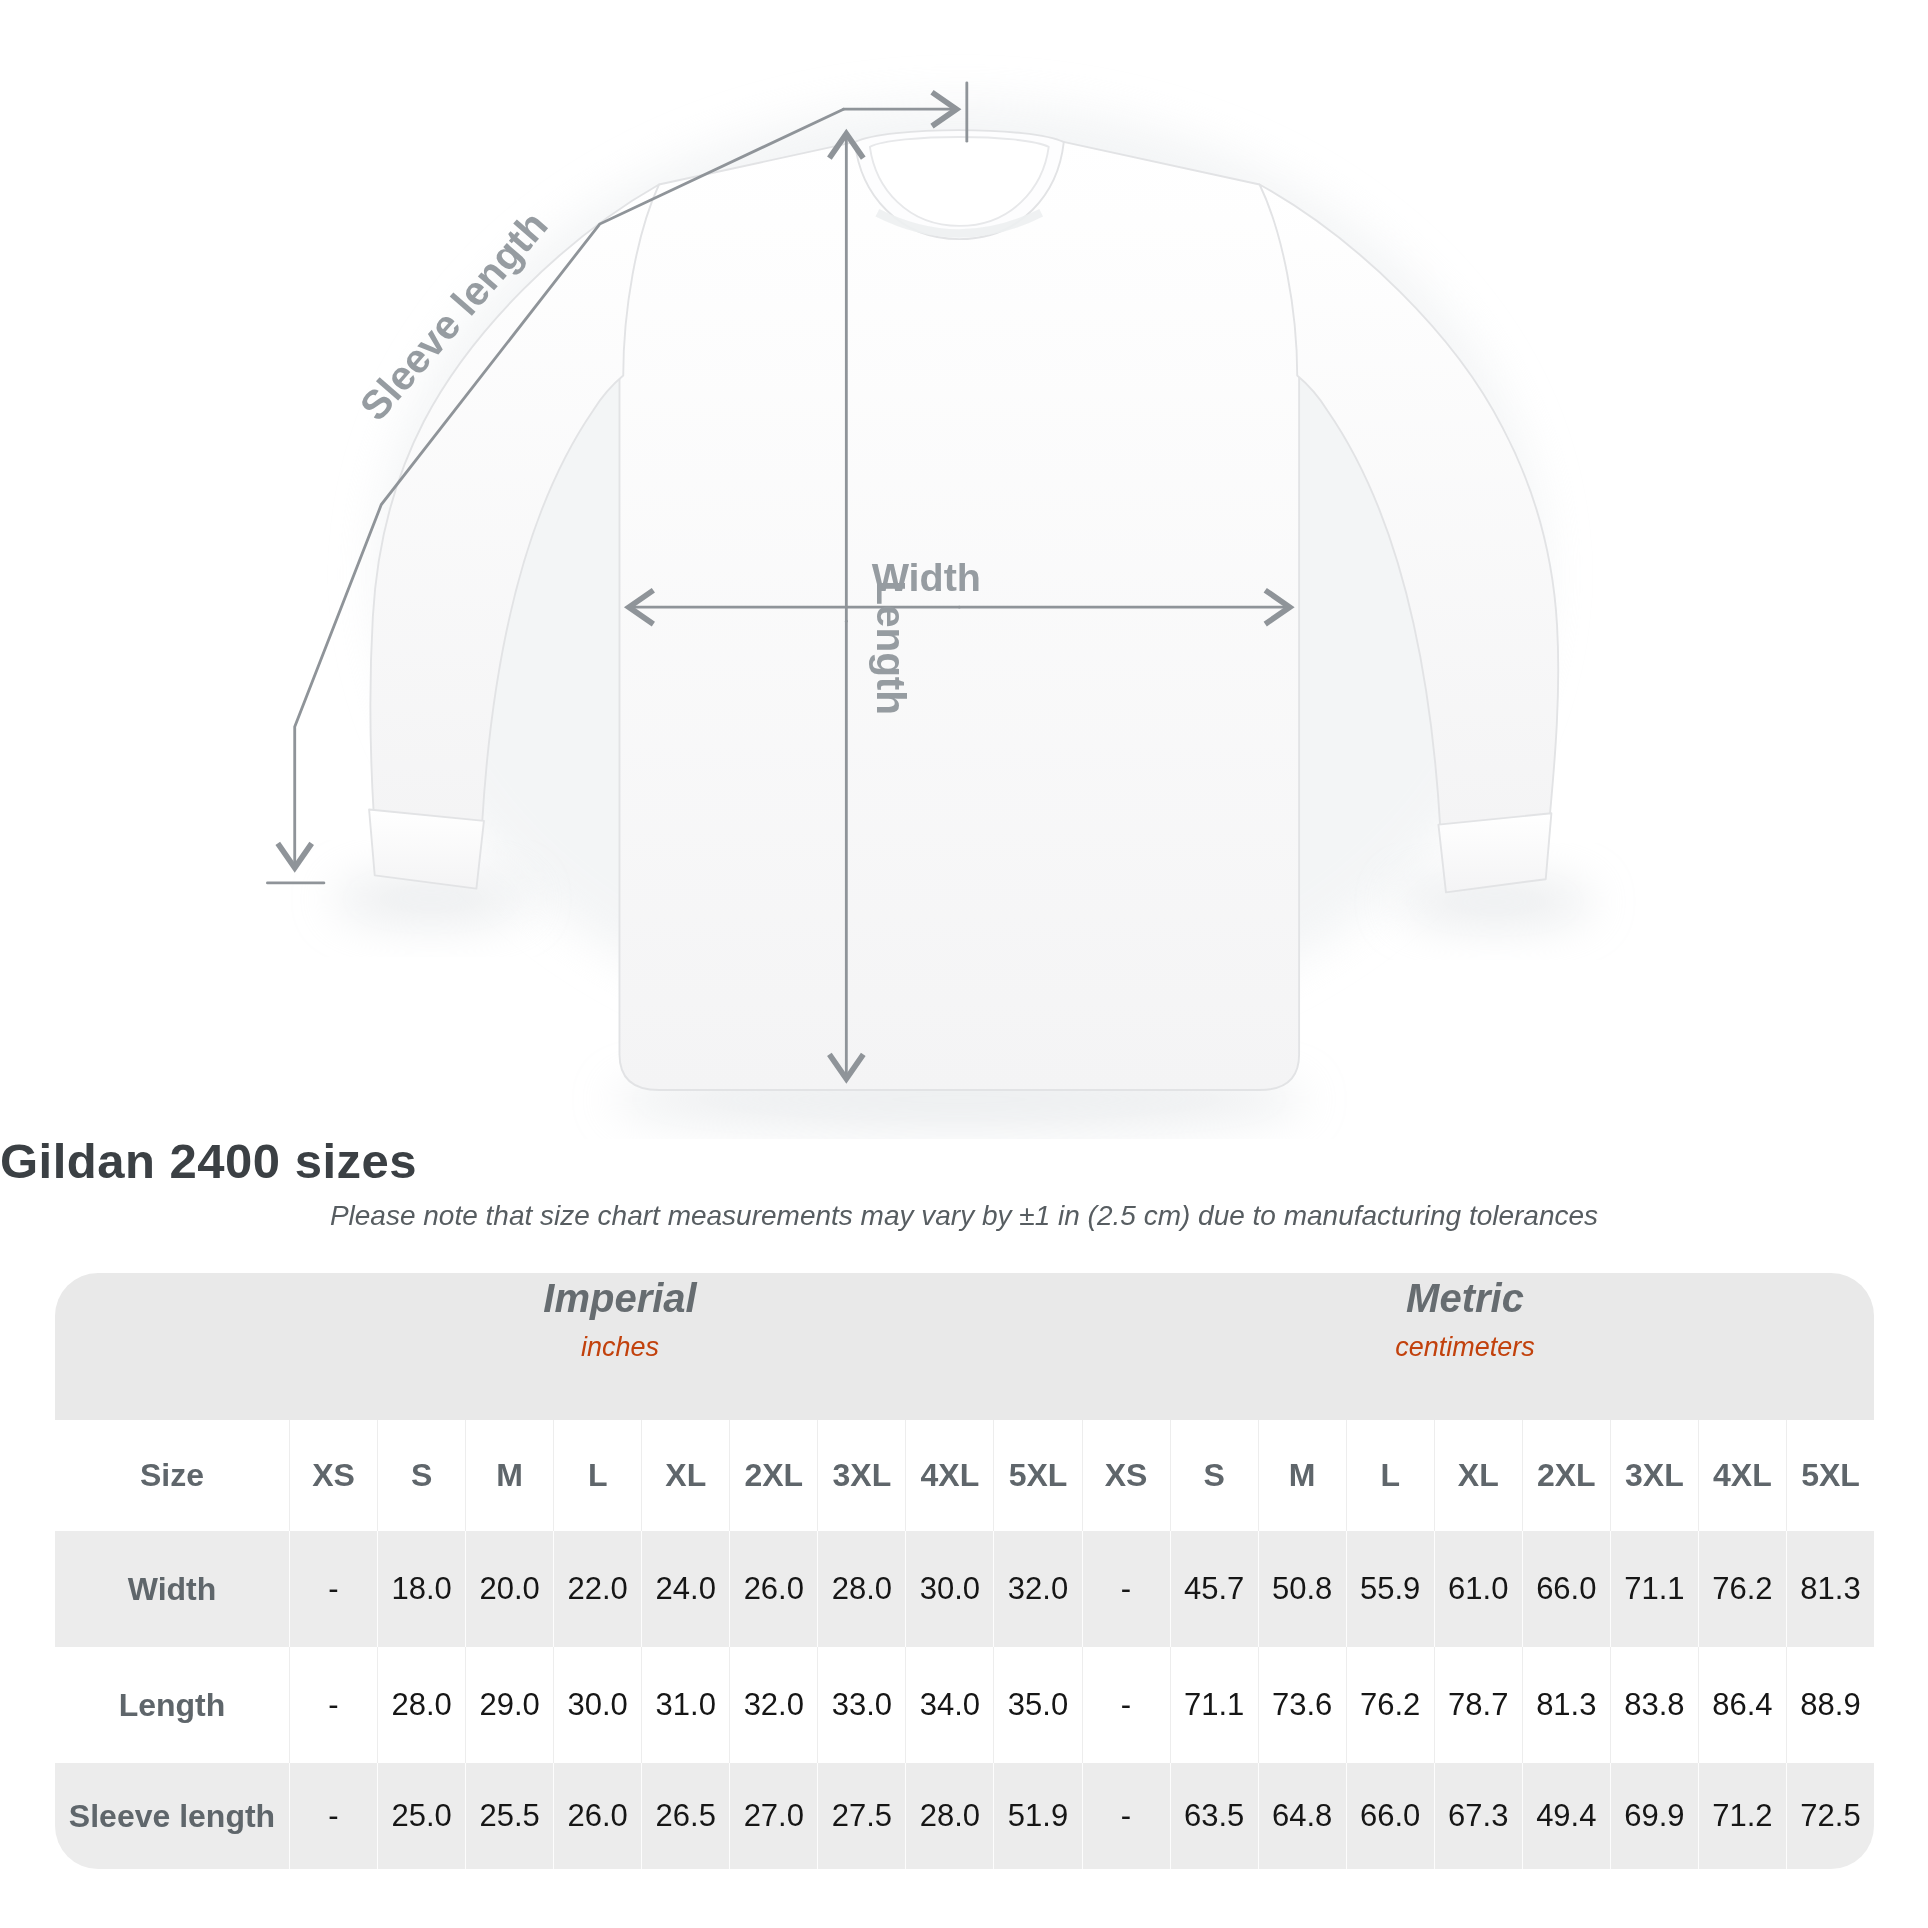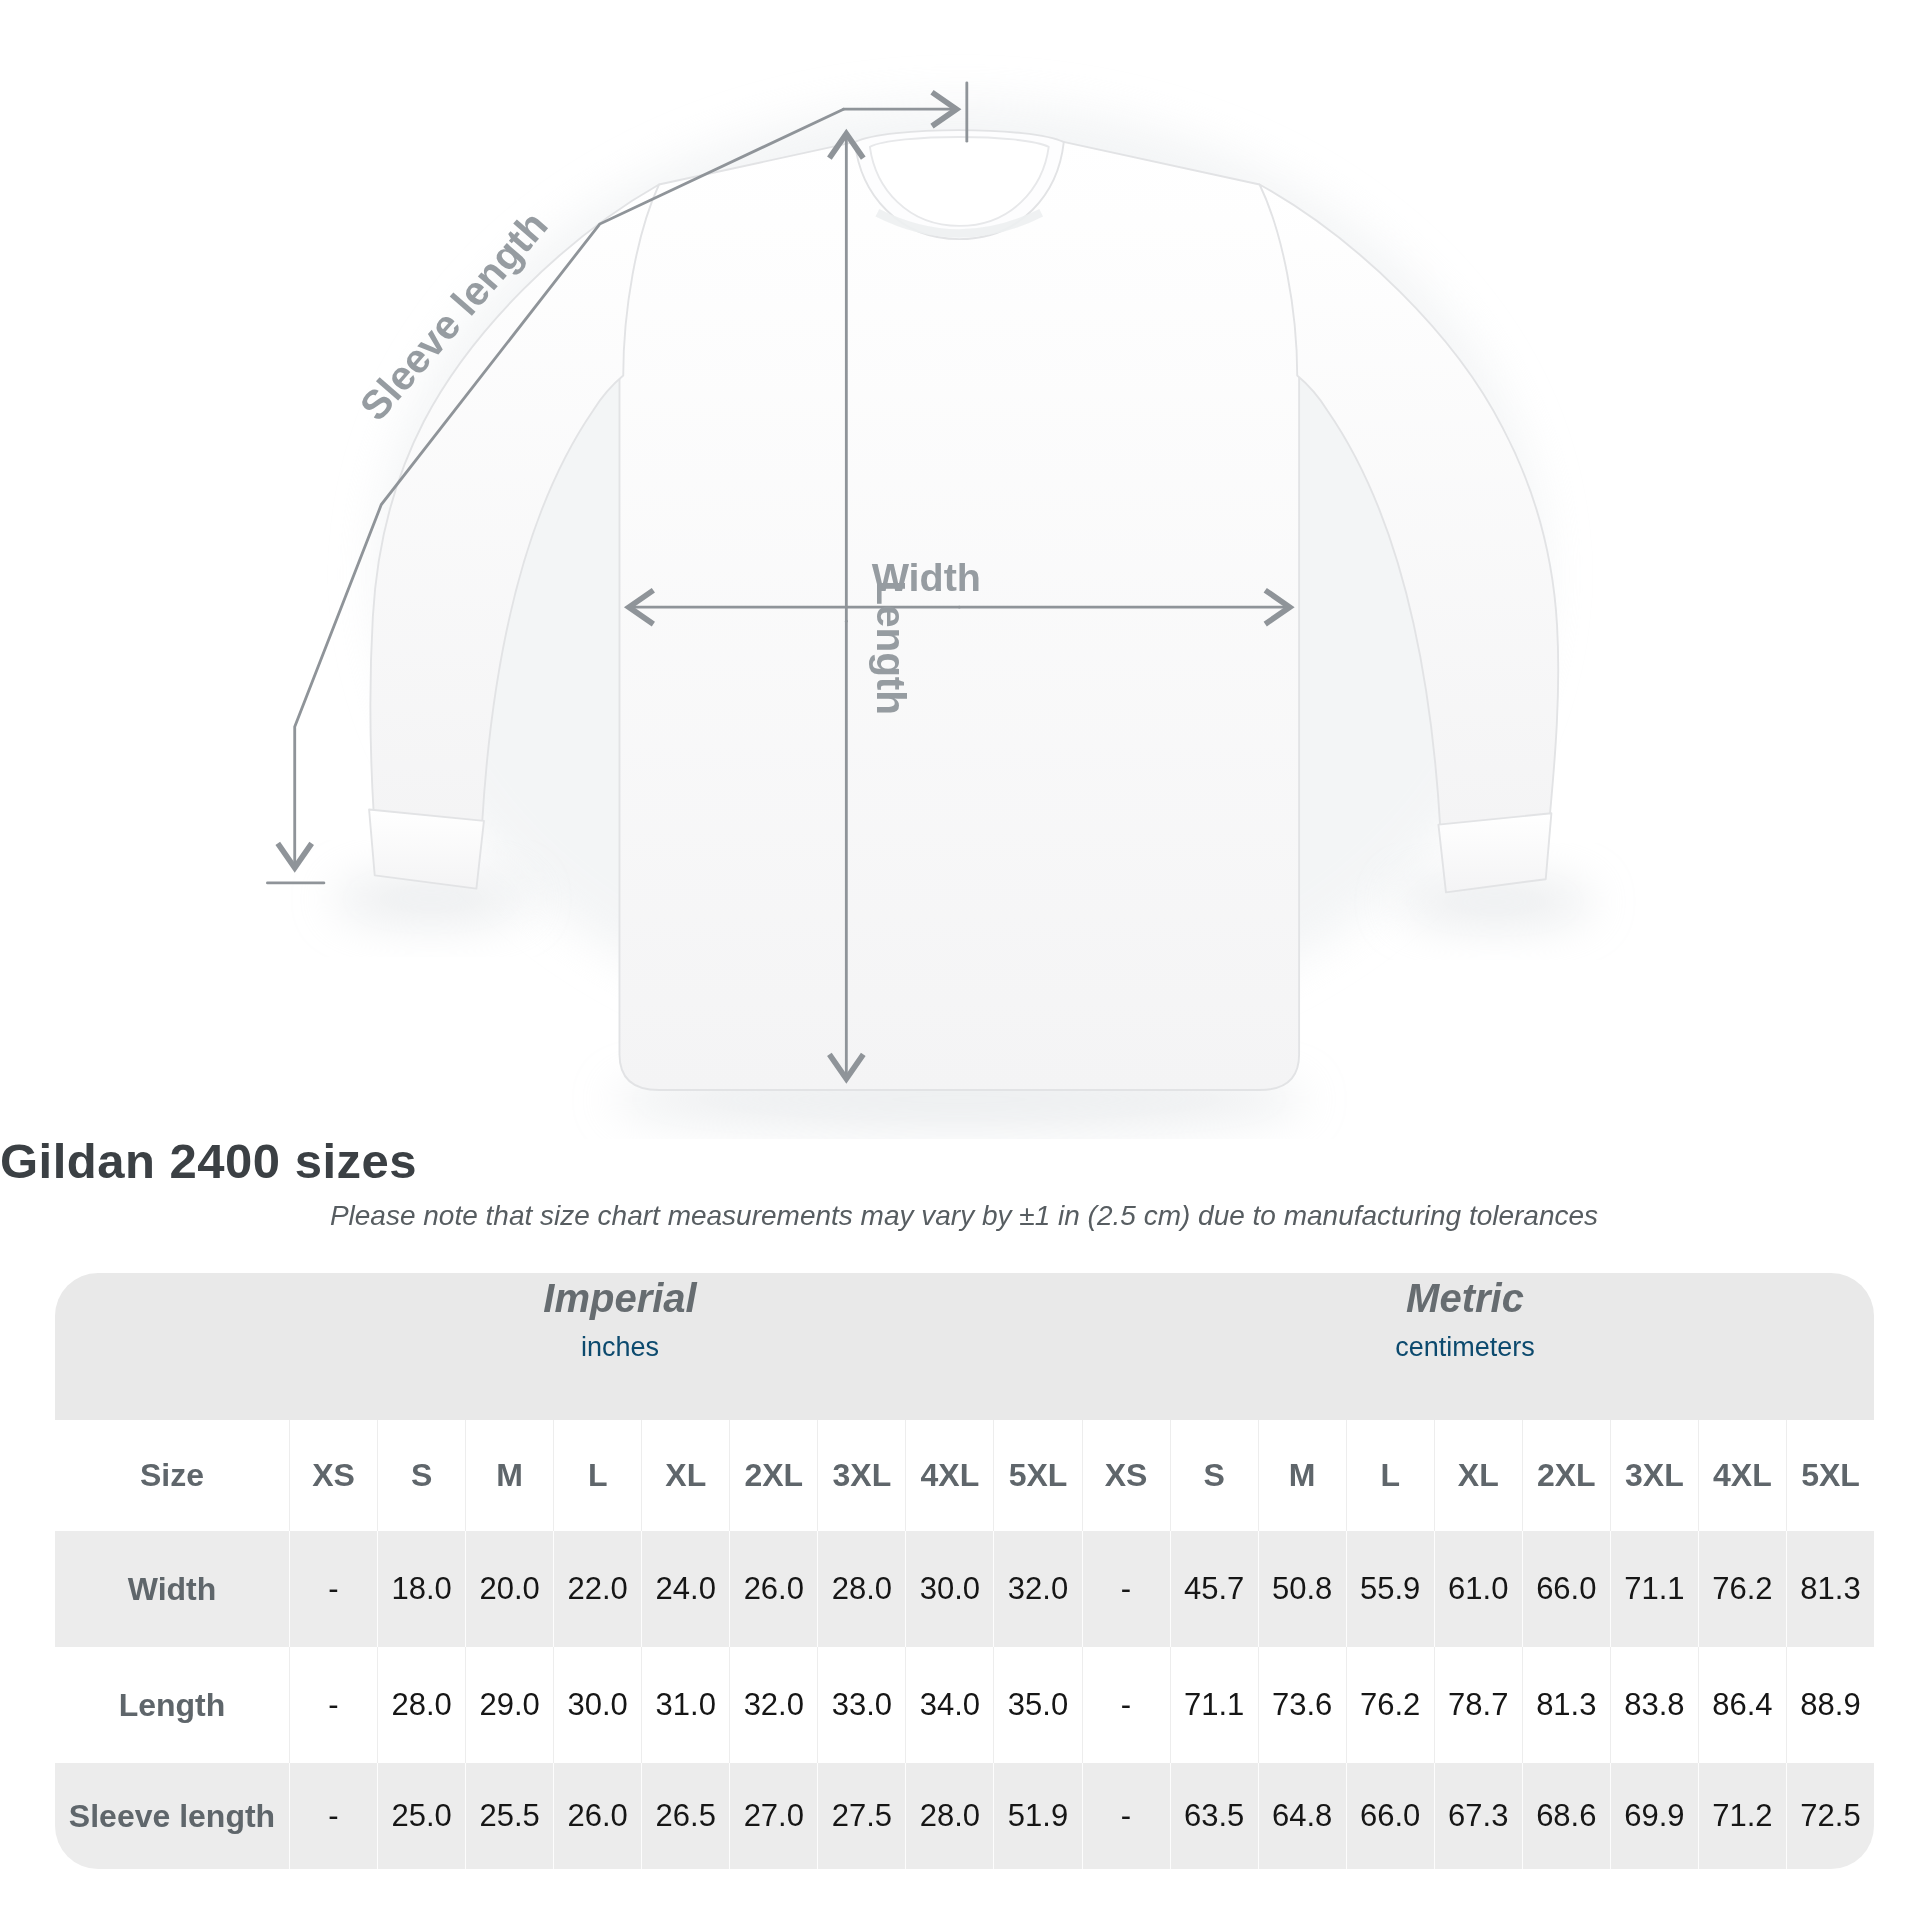--- a/index.html
+++ b/index.html
@@ -21,21 +21,21 @@
   
   .size-table{
     position:absolute;left:55px;top:1273px;width:1819px;height:596px;
     border-radius:43px;overflow:hidden;background:#ffffff;
   }
   .unit-band{height:147px;background:#e9e9e9;position:relative}
   .unit-group{position:absolute;top:3px;transform:translateX(-50%);text-align:center;white-space:nowrap}
   .ug-imperial{left:565px}
   .ug-metric{left:1410px}
   .ug-name{font-size:40px;font-weight:bold;font-style:italic;color:#666c70}
-  .ug-unit{font-size:27px;color:#0c4a6e;margin-top:11.3px}
+  .ug-unit{font-size:27px;font-style:italic;color:#c2410c;margin-top:11.3px}
   .trow{display:grid;grid-template-columns:234px repeat(18,1fr)}
   .trow>div{display:flex;align-items:center;justify-content:center;white-space:nowrap}
   .r-head{height:111px;background:#ffffff}
   .r-width{height:116px;background:#ececec}
   .r-length{height:116px;background:#ffffff}
   .r-sleeve{height:106px;background:#ececec}
   .whiterow>div+div{border-left:1.9px solid rgba(0,0,0,.07)}
   .grayrow>div+div{border-left:1.9px solid rgba(255,255,255,.9)}
   .hcell,.labcell{font-weight:bold;font-size:32px;color:#5f666b}
   .vcell{font-size:31px;color:#161616}
@@ -229,19 +229,19 @@
     <div class="vcell">26.5</div>
     <div class="vcell">27.0</div>
     <div class="vcell">27.5</div>
     <div class="vcell">28.0</div>
     <div class="vcell">51.9</div>
     <div class="vcell">-</div>
     <div class="vcell">63.5</div>
     <div class="vcell">64.8</div>
     <div class="vcell">66.0</div>
     <div class="vcell">67.3</div>
-    <div class="vcell">68.6</div>
+    <div class="vcell">49.4</div>
     <div class="vcell">69.9</div>
     <div class="vcell">71.2</div>
     <div class="vcell">72.5</div>
   </div>
 </div>
 
 
 </body></html>

